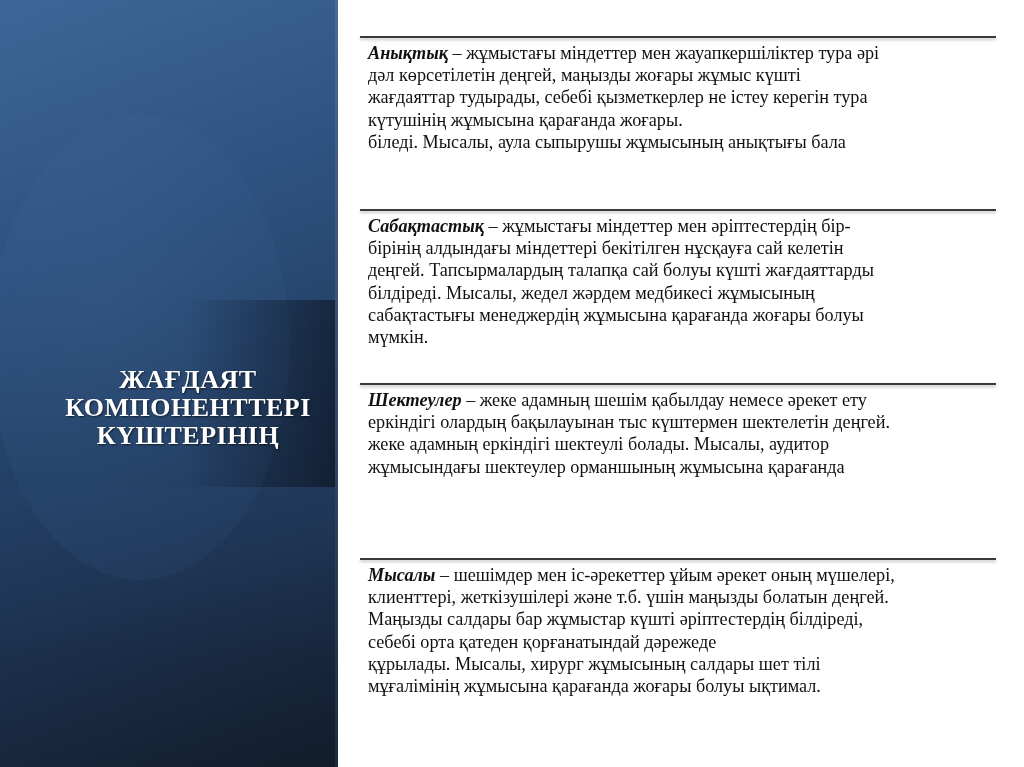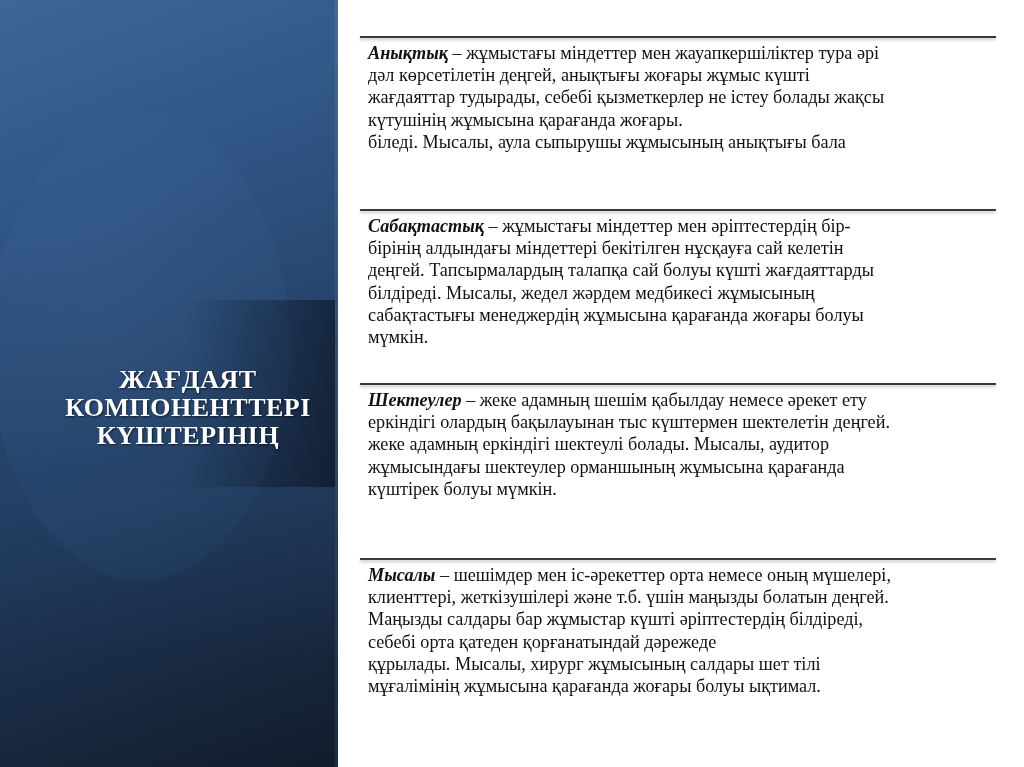--- a/index.html
+++ b/index.html
@@ -132,22 +132,22 @@
       <div>КҮШТЕРІНІҢ</div>
     </div>
   </div>
 
   <div class="content">
 
     <div class="section" style="top:36px;">
       <div class="divider"></div>
       <div class="section-text">
         <span class="line"><span class="term">Анықтық</span><span> – жұмыстағы міндеттер мен жауапкершіліктер тура әрі</span></span>
-        <span class="line">дәл көрсетілетін деңгей, анықтығы жоғары жұмыс күшті</span>
-        <span class="line">жағдаяттар тудырады, себебі қызметкерлер не істеу болады жақсы</span>
+        <span class="line">дәл көрсетілетін деңгей, маңызды жоғары жұмыс күшті</span>
+        <span class="line">жағдаяттар тудырады, себебі қызметкерлер не істеу керегін тура</span>
         <span class="line">күтушінің жұмысына қарағанда жоғары.</span>
         <span class="line">біледі. Мысалы, аула сыпырушы жұмысының анықтығы бала</span>
       </div>
     </div>
 
     <div class="section" style="top:209px;">
       <div class="divider"></div>
       <div class="section-text">
         <span class="line"><span class="term">Сабақтастық</span><span> – жұмыстағы міндеттер мен әріптестердің бір-</span></span>
         <span class="line">бірінің алдындағы міндеттері бекітілген нұсқауға сай келетін</span>
@@ -158,28 +158,27 @@
       </div>
     </div>
 
     <div class="section" style="top:383px;">
       <div class="divider"></div>
       <div class="section-text">
         <span class="line"><span class="term">Шектеулер</span><span> – жеке адамның шешім қабылдау немесе әрекет ету</span></span>
         <span class="line">еркіндігі олардың бақылауынан тыс күштермен шектелетін деңгей.</span>
         <span class="line">жеке адамның еркіндігі шектеулі болады. Мысалы, аудитор</span>
         <span class="line">жұмысындағы шектеулер орманшының жұмысына қарағанда</span>
-        <span class="line">күштірек болуы мүмкін.</span>
       </div>
     </div>
 
     <div class="section" style="top:558px;">
       <div class="divider"></div>
       <div class="section-text">
-        <span class="line"><span class="term">Мысалы</span><span> – шешімдер мен іс-әрекеттер орта немесе оның мүшелері,</span></span>
+        <span class="line"><span class="term">Мысалы</span><span> – шешімдер мен іс-әрекеттер ұйым әрекет оның мүшелері,</span></span>
         <span class="line">клиенттері, жеткізушілері және т.б. үшін маңызды болатын деңгей.</span>
         <span class="line">Маңызды салдары бар жұмыстар күшті әріптестердің білдіреді,</span>
         <span class="line">себебі орта қатеден қорғанатындай дәрежеде</span>
         <span class="line">құрылады. Мысалы, хирург жұмысының салдары шет тілі</span>
         <span class="line">мұғалімінің жұмысына қарағанда жоғары болуы ықтимал.</span>
       </div>
     </div>
 
   </div>
 </div>

